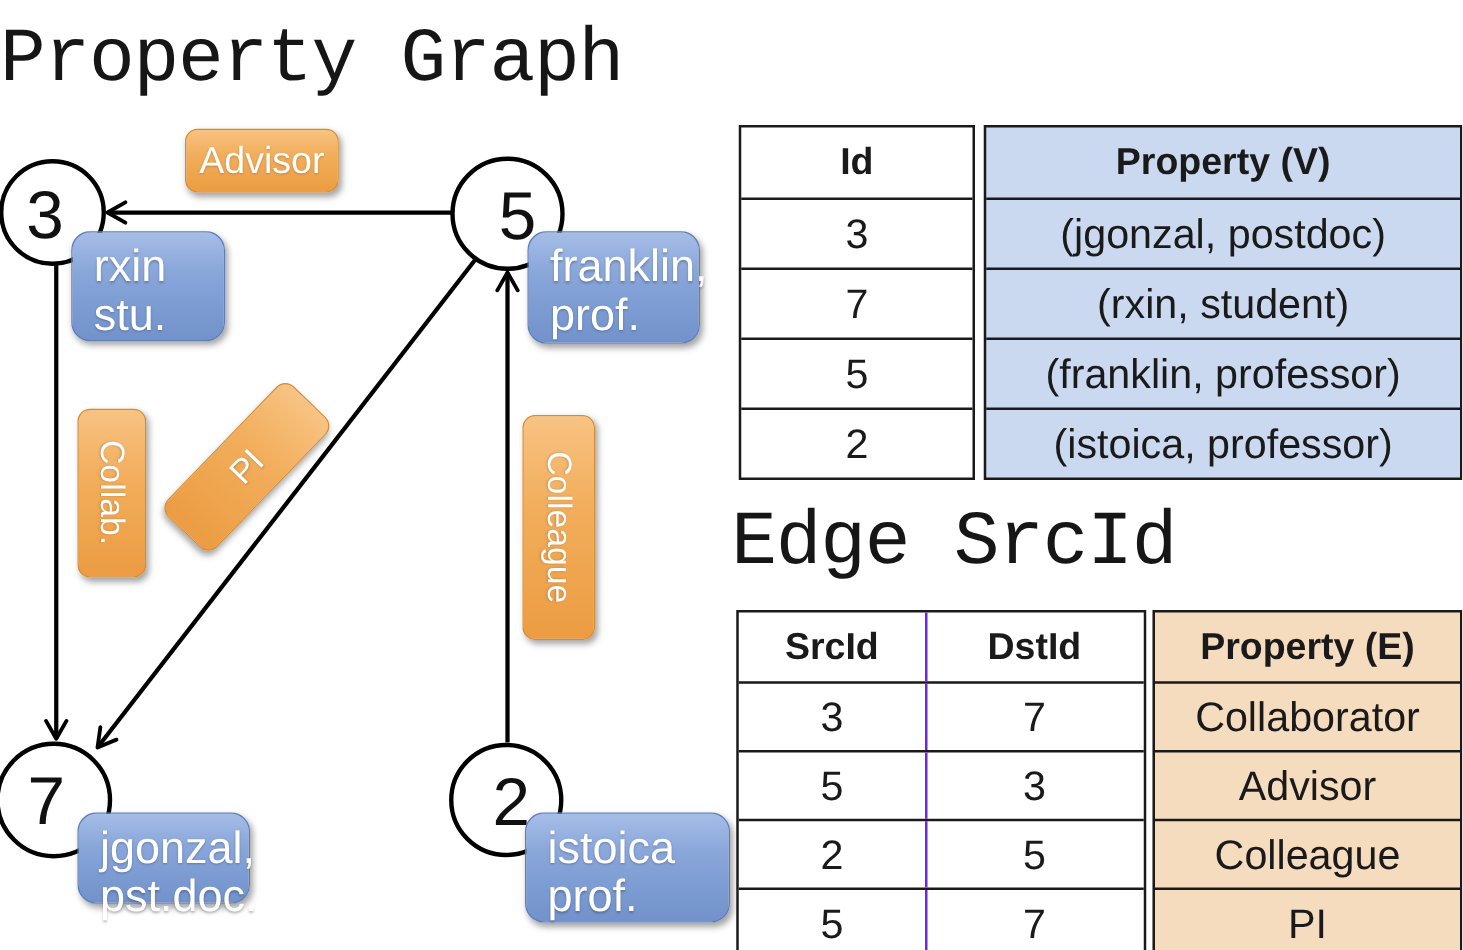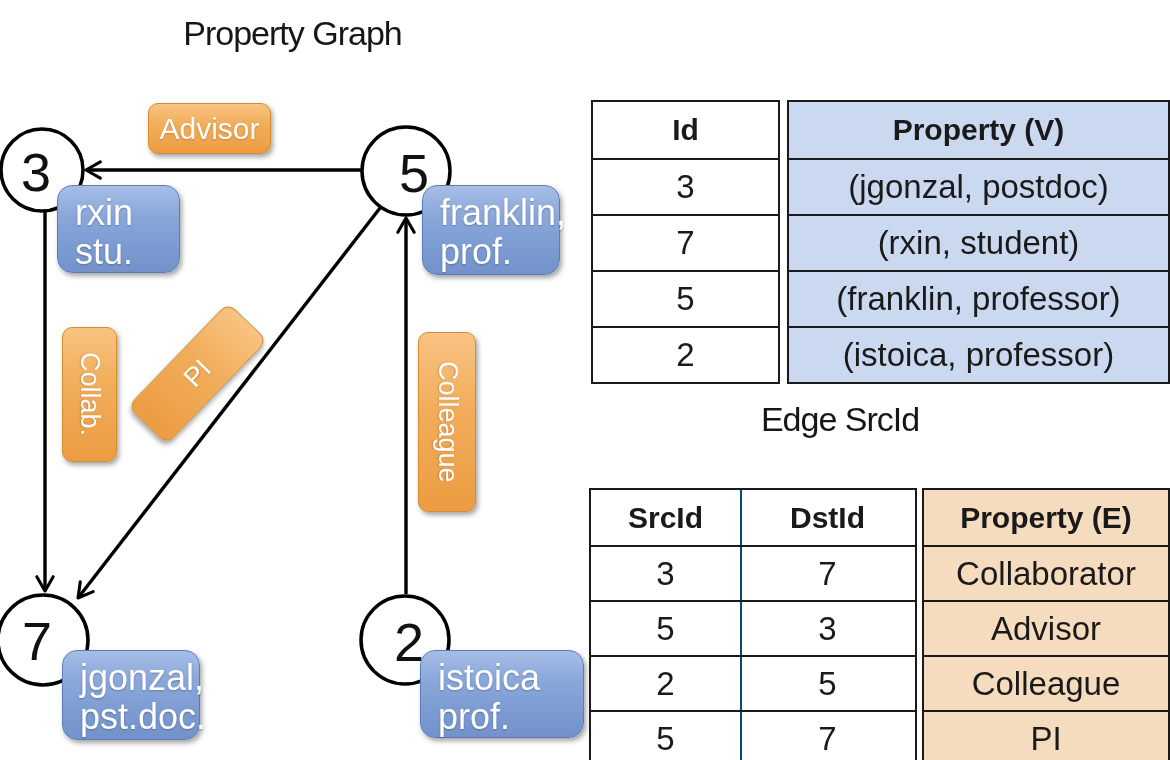--- a/index.html
+++ b/index.html
@@ -7,25 +7,25 @@
     position: relative;
     width: 1170px;
     height: 760px;
     overflow: hidden;
     background: #ffffff;
     font-family: "Liberation Sans", sans-serif;
     color: #1a1a1a;
   }
   .title {
     position: absolute;
-    font-size: 34px;
+    font-size: 61px;
     letter-spacing: -1px;
     color: #161616;
-    text-align: center;
     white-space: nowrap;
+    font-family: Liberation Mono, monospace;
   }
   #graph-title  { left: 0;   top: 14px;  width: 585px; }
   #vertex-title { left: 585px; top: 18px;  width: 565px; }
   #edge-title   { left: 585px; top: 400px; width: 510px; }
 
   
   #graph-svg { position: absolute; left: 0; top: 0; }
   #graph-svg text {
     font-family: "Liberation Sans", sans-serif;
     font-size: 54px;
@@ -41,21 +41,21 @@
     box-shadow: 2px 3px 5px rgba(90,90,90,0.55);
     color: #ffffff;
     font-size: 36px;
     line-height: 39px;
     padding: 7px 0 0 17px;
     text-shadow: 0 1px 2px rgba(0,0,0,0.25);
     z-index: 3;
   }
   #box-rxin     { left: 57px;  top: 185px; width: 123px; height: 88px; }
   #box-franklin { left: 422px; top: 185px; width: 138px; height: 90px; }
-  #box-jgonzal  { left: 62px;  top: 650px; width: 138px; height: 90px; }
+  #box-jgonzal  { left: 62px;  top: 650px; width: 138px; height: 73px; }
   #box-istoica  { left: 420px; top: 650px; width: 164px; height: 88px; }
 
   .edge-label {
     position: absolute;
     box-sizing: border-box;
     border-radius: 10px;
     border: 1px solid #d38c30;
     background: linear-gradient(180deg, #f8c383 0%, #f2ae5c 40%, #ec9c42 100%);
     box-shadow: 2px 3px 5px rgba(90,90,90,0.55);
     color: #ffffff;
@@ -104,21 +104,21 @@
   #vertex-table .col-prop { width: 379px; }
   #vertex-table .trow .tcell { width: 100%; height: 54px; }
   #vertex-table .trow:first-child .tcell { height: 56px; }
 
   
   #edge-table .col-srcdst { width: 324px; }
   #edge-table .col-prop   { width: 244px; }
   #edge-table .tcell { height: 53px; }
   #edge-table .trow:first-child .tcell { height: 55px; }
   #edge-table .col-srcdst .cell-src { width: 149px; }
-  #edge-table .col-srcdst .cell-dst { width: 173px; border-left: 2px solid #0c4a6e; }
+  #edge-table .col-srcdst .cell-dst { width: 173px; border-left: 2px solid #6d28d9; }
   #edge-table .col-prop .tcell { width: 100%; }
 </style>
 </head>
 <body>
 
 <div class="canvas">
 
   <div class="title" id="graph-title">Property Graph</div>
   <div class="title" id="edge-title">Edge SrcId</div>
 

